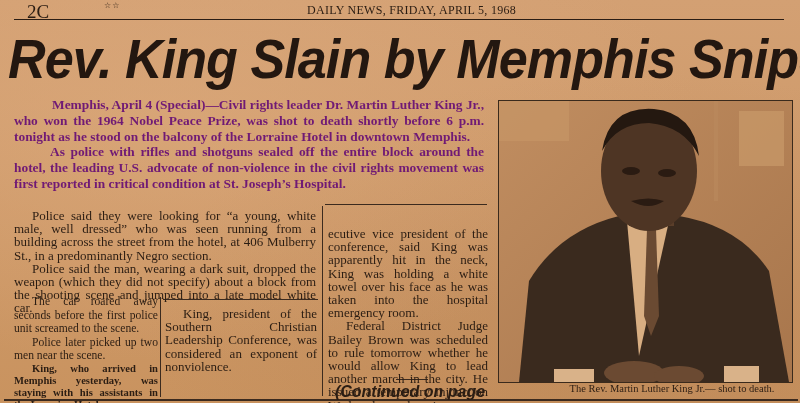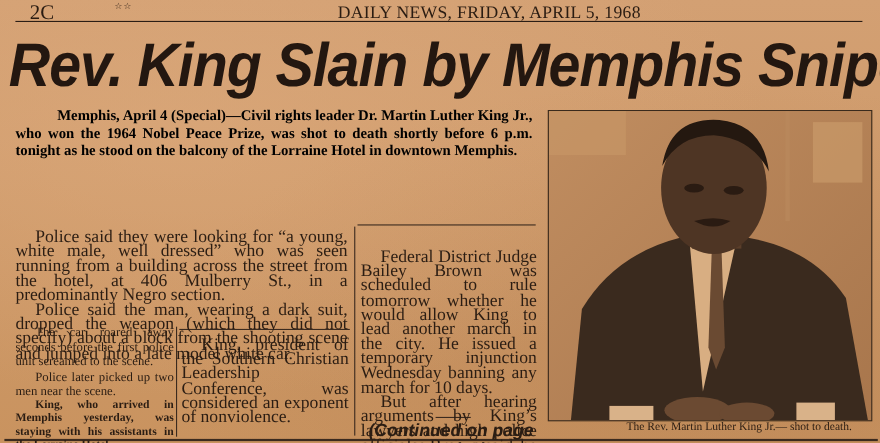--- a/index.html
+++ b/index.html
@@ -14,40 +14,40 @@
     color: #2a1c12;
     position: relative;
   }
   .masthead {
     position: absolute; left: 14px; top: 0; width: 770px; height: 19px;
     border-bottom: 1.5px solid #2b1d14;
     font-family: "Liberation Serif", serif;
   }
   .page-num { position: absolute; left: 13px; top: 1px; font-size: 19px; }
   .stars { position: absolute; left: 90px; top: 1px; font-size: 8px; letter-spacing: 1px; }
-  .dateline { position: absolute; left: 293px; top: 3px; font-size: 16px; letter-spacing: 0.3px; }
+  .dateline { position: absolute; left: 293px; top: 3px; font-size: 12px; letter-spacing: 0.3px; }
 
   .headline {
     position: absolute; left: 8px; top: 26px; width: 784px; height: 66px;
     font-family: "Liberation Sans", sans-serif; font-weight: bold; font-style: italic;
     font-size: 56px; line-height: 66px; letter-spacing: -1px; white-space: nowrap;
     color: #231710; transform: scaleX(0.93); transform-origin: left center;
   }
 
   .lead {
     position: absolute; left: 14px; top: 97px; width: 470px;
     font-family: "Liberation Serif", serif; font-weight: bold;
-    font-size: 13.4px; line-height: 15.8px; text-align: justify; color: #000000;
+    font-size: 13.4px; line-height: 15.8px; text-align: justify; color: #701a75;
   }
   .lead p { margin: 0; text-indent: 36px; }
   .lead p:first-child { text-indent: 38px; }
 
   .col-text {
     position: absolute; font-family: "Liberation Serif", serif;
-    font-size: 16px; line-height: 13.2px; text-align: justify; color: #2b1d13;
+    font-size: 13px; line-height: 13.2px; text-align: justify; color: #2b1d13;
   }
   .col-text p { margin: 0; text-indent: 18px; }
   .col-text p.noind { text-indent: 0; }
 
   .body-a { left: 14px; top: 209px; width: 302px; }
   .body-b { left: 14px; top: 295px; width: 144px; font-size: 11.6px; line-height: 13.5px; }
   .body-b p.small { font-size: 10.6px; line-height: 12px; font-weight: bold; }
   .body-c { left: 165px; top: 307px; width: 152px; }
   .body-d { left: 328px; top: 227px; width: 160px; }
 
@@ -74,20 +74,21 @@
 <div class="masthead">
   <span class="page-num">2C</span>
   <span class="stars">☆☆</span>
   <span class="dateline">DAILY NEWS, FRIDAY, APRIL 5, 1968</span>
 </div>
 
 <div class="headline">Rev. King Slain by Memphis Sniper</div>
 
 <div class="lead">
   <p>Memphis, April 4 (Special)—Civil rights leader Dr. Martin Luther King Jr., who won the 1964 Nobel Peace Prize, was shot to death shortly before 6 p.m. tonight as he stood on the balcony of the Lorraine Hotel in downtown Memphis.</p>
+  <p>As police with rifles and shotguns sealed off the entire block around the hotel, the leading U.S. advocate of non-violence in the civil rights movement was first reported in critical condition at St. Joseph’s Hospital.</p>
 </div>
 
 <div class="rule" style="left:325px; top:204px; width:162px; height:1px;"></div>
 <div class="rule" style="left:322px; top:206px; width:1px; height:190px;"></div>
 <div class="rule" style="left:160px; top:297px; width:1px; height:100px;"></div>
 <div class="rule" style="left:163px; top:299px; width:155px; height:1px;"></div>
 <div class="rule" style="left:396px; top:379px; width:32px; height:1px;"></div>
 <div class="rule" style="left:4px; top:399px; width:794px; height:1.5px;"></div>
 
 <div class="col-text body-a">
@@ -100,20 +101,21 @@
   <p>Police later picked up two men near the scene.</p>
   <p class="small">King, who arrived in Memphis yesterday, was staying with his assistants in the Lorraine Hotel,</p>
 </div>
 
 <div class="col-text body-c">
   <p>King, president of the Southern Christian Leadership Conference, was considered an exponent of nonviolence.</p>
 
 </div>
 
 <div class="col-text body-d">
+  <p class="noind">ecutive vice president of the conference, said King was apparently hit in the neck, King was holding a white towel over his face as he was taken into the hospital emergency room.</p>
   <p>Federal District Judge Bailey Brown was scheduled to rule tomorrow whether he would allow King to lead another march in the city. He issued a temporary injunction Wednesday banning any march for 10 days.</p>
   <p>But after hearing arguments by King’s lawyers and high police officials, Brown said he would</p>
 </div>
 
 <div class="continued">(Continued on page 6, col. 3)</div>
 
 <div class="photo-frame">
   <svg width="293" height="281" viewBox="0 0 293 281">
     <defs>
       <linearGradient id="bg" x1="0" y1="0" x2="1" y2="1">

